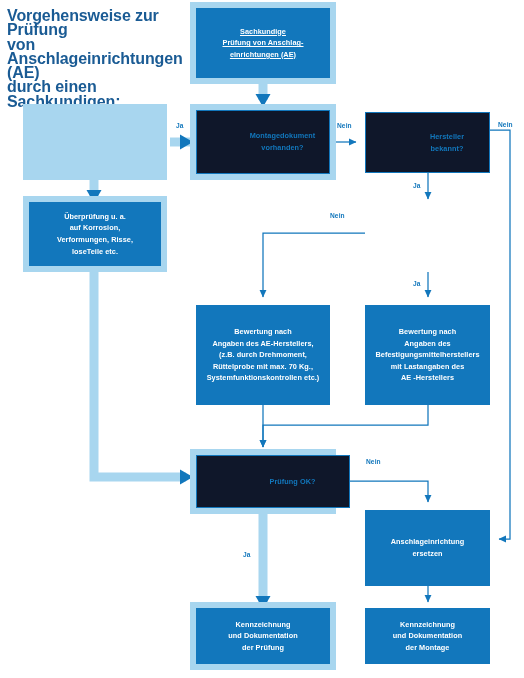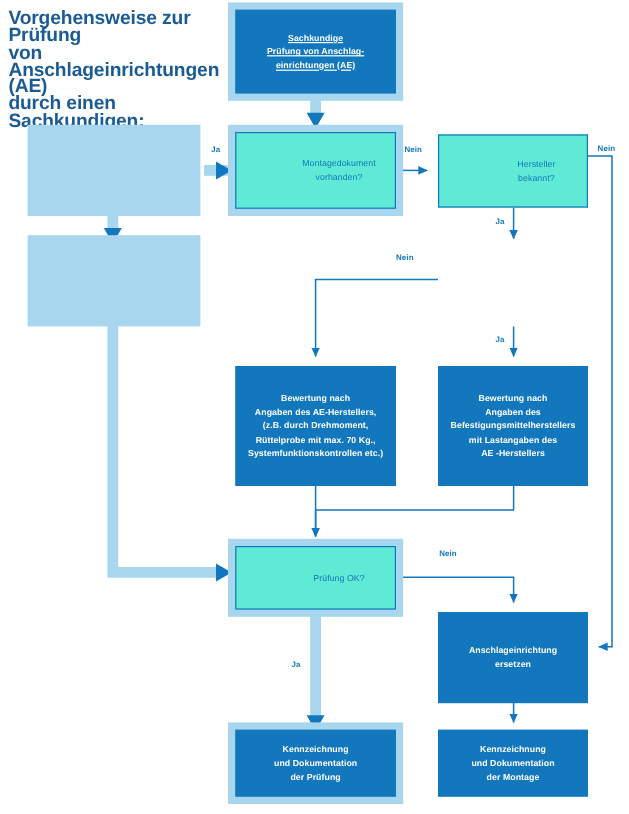--- a/index.html
+++ b/index.html
@@ -46,24 +46,24 @@
     line-height:11.6px;
     white-space:pre-line;
     letter-spacing:0.05px;
   }
   .node.filled{
     background:#1277bc;
     color:#ffffff;
     font-weight:bold;
   }
   .node.decision{
-    background:#5eead4;
+    background:#0f172a;
     color:#1277bc;
     border:1.3px solid #1277bc;
-    font-weight:normal;
+    font-weight:bold;
     padding-left:39px;
   }
   .halo{
     position:absolute;
     background:#a8d6ef;
     box-sizing:border-box;
   }
 
   .edge-label{
     position:absolute;
@@ -147,35 +147,39 @@
 Prüfung von Anschlag-
 einrichtungen (AE)</div>
 
   <div class="node decision" style="left:196px;top:110px;width:134px;height:64px;">Montagedokument
 vorhanden?</div>
 
   <div class="node decision" style="left:365px;top:112px;width:125px;height:61px;">Hersteller
 bekannt?</div>
 
 
+  <div class="node filled" style="left:29px;top:202px;width:132px;height:64px;">Überprüfung u. a.
+auf Korrosion,
+Verformungen, Risse,
+loseTeile etc.</div>
 
 
   <div class="node filled" style="left:196px;top:305px;width:134px;height:100px;">Bewertung nach
 Angaben des AE-Herstellers,
 (z.B. durch Drehmoment,
 Rüttelprobe mit max. 70 Kg.,
 Systemfunktionskontrollen etc.)</div>
 
   <div class="node filled" style="left:365px;top:305px;width:125px;height:100px;">Bewertung nach
 Angaben des
 Befestigungsmittelherstellers
 mit Lastangaben des
 AE -Herstellers</div>
 
-  <div class="node decision" style="left:196px;top:455px;width:134px;height:53px;">Prüfung OK?</div>
+  <div class="node decision" style="left:196px;top:455px;width:154px;height:53px;">Prüfung OK?</div>
 
   <div class="node filled" style="left:365px;top:510px;width:125px;height:76px;">Anschlageinrichtung
 ersetzen</div>
 
   <div class="node filled" style="left:196px;top:608px;width:134px;height:56px;">Kennzeichnung
 und Dokumentation
 der Prüfung</div>
 
   <div class="node filled" style="left:365px;top:608px;width:125px;height:56px;">Kennzeichnung
 und Dokumentation

